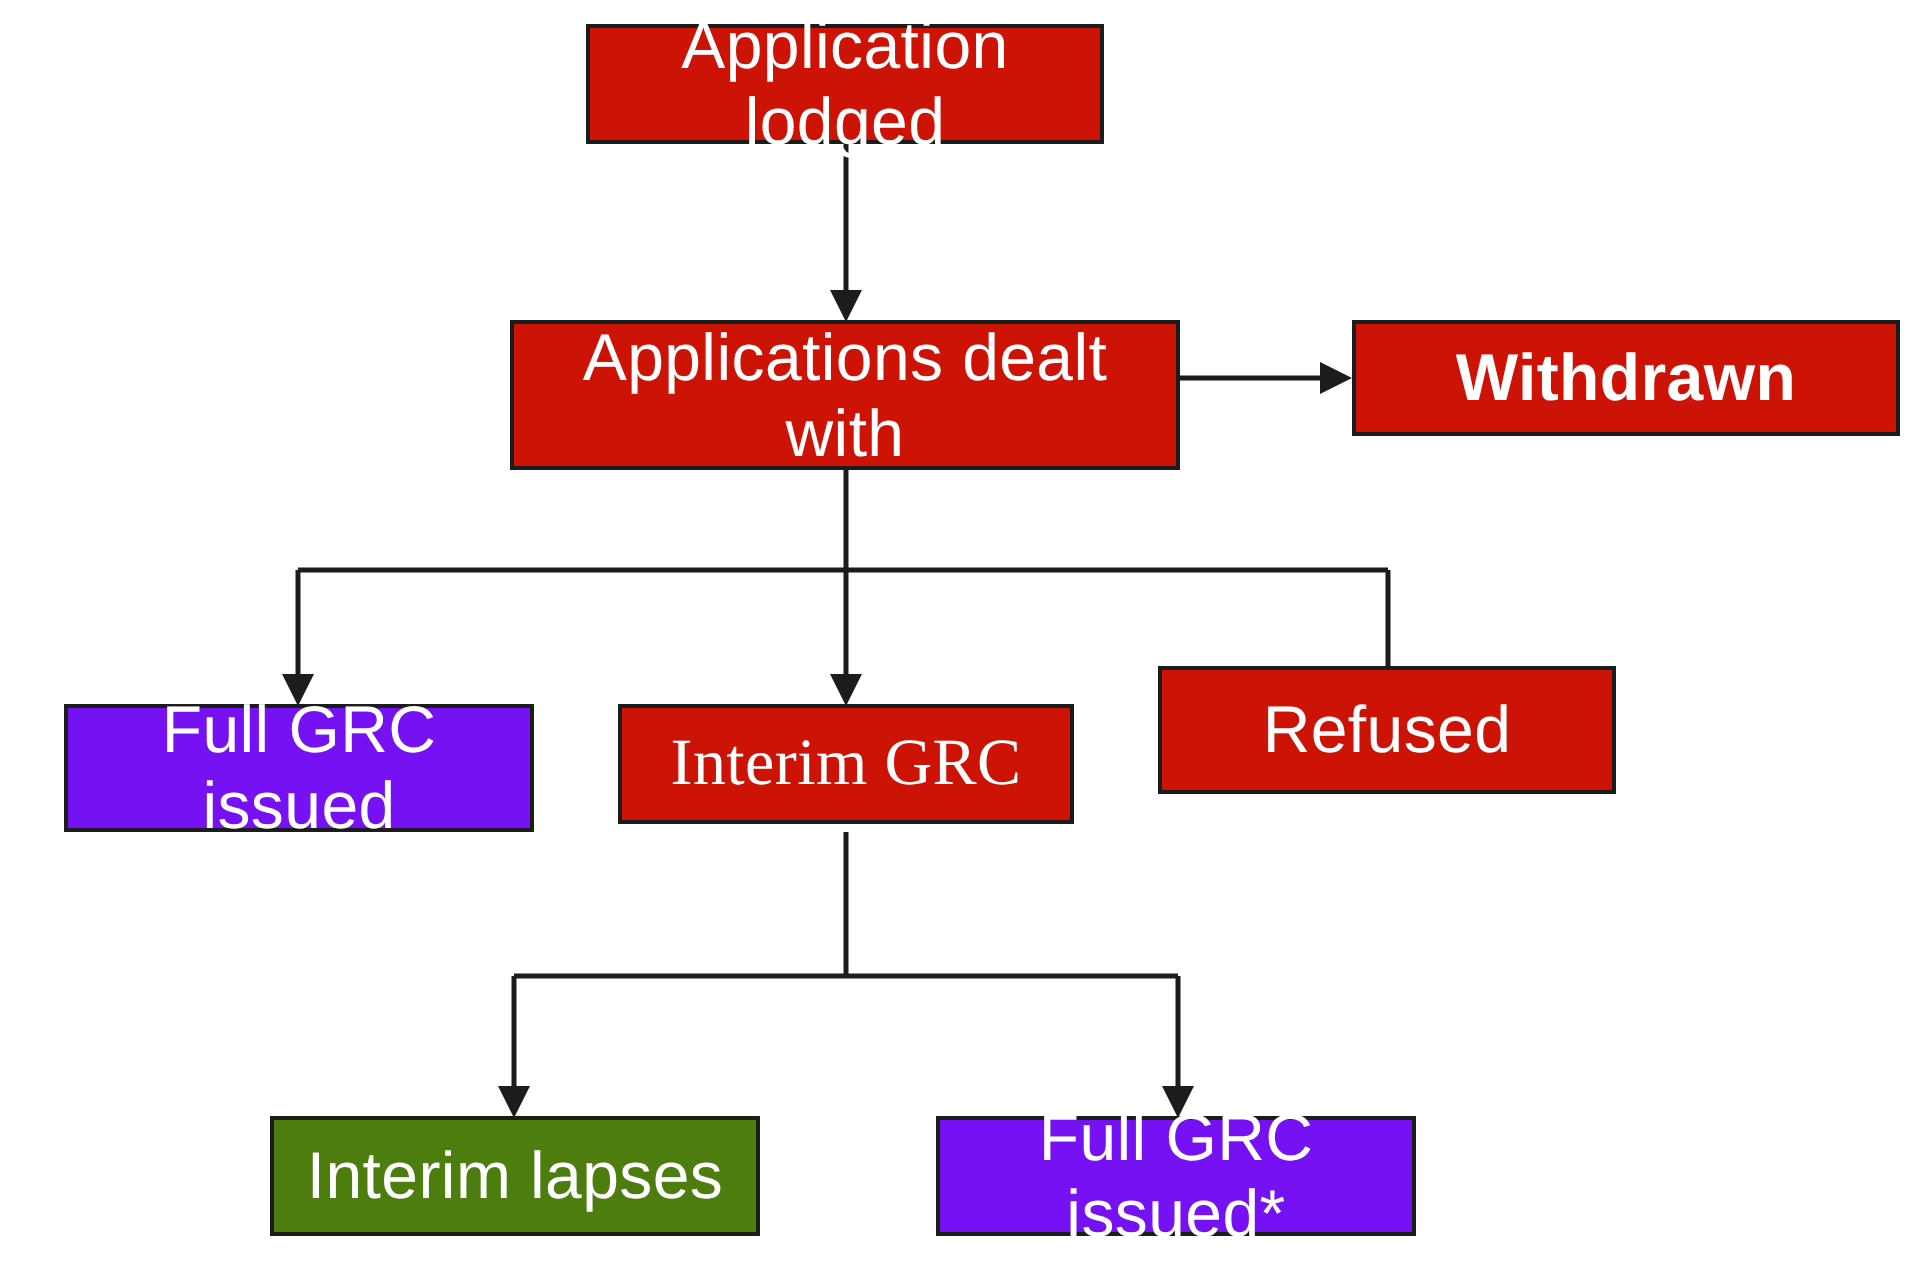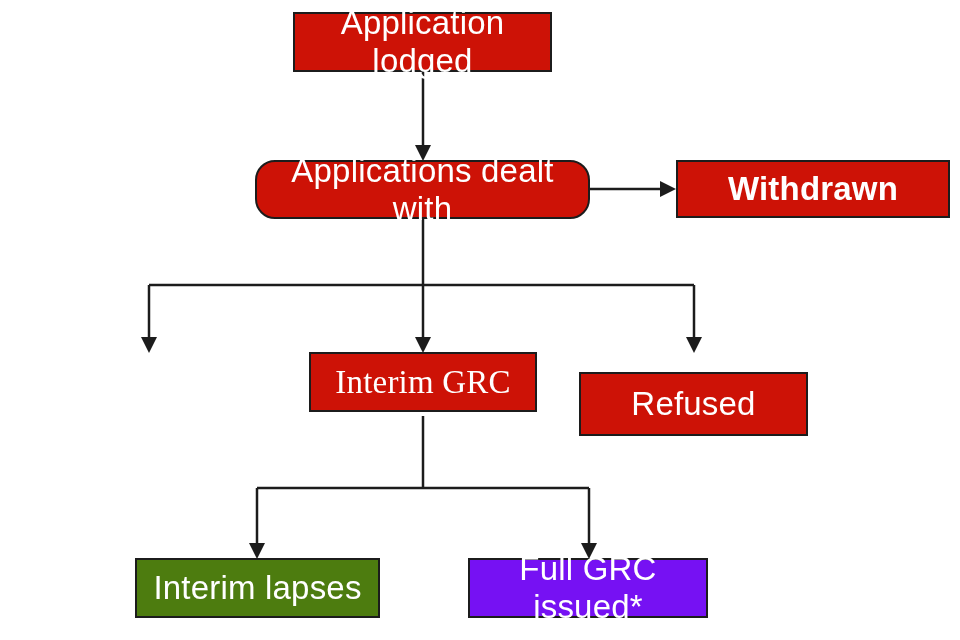--- a/index.html
+++ b/index.html
@@ -29,25 +29,25 @@
     justify-content:center;
     border:2px solid var(--border);
     color:var(--text);
     font-size:33px;
     letter-spacing:0.2px;
     text-align:center;
     z-index:2;
   }
   
   .n-application-lodged   {left:293px; top:12px;  width:259px; height:60px;}
-  .n-applications-dealt   {left:255px; top:160px; width:335px; height:59px;border-radius:20px;}
+  .n-applications-dealt   {left:255px; top:160px; width:335px; height:75px;}
   .n-withdrawn            {left:676px; top:160px; width:274px; height:58px;}
   .n-full-grc-issued      {left:32px;  top:352px; width:235px; height:64px;}
   .n-interim-grc          {left:309px; top:352px; width:228px; height:60px;font-family:Liberation Serif, serif;}
-  .n-refused              {left:579px; top:372px; width:229px; height:64px;}
+  .n-refused              {left:579px; top:333px; width:229px; height:64px;}
   .n-interim-lapses       {left:135px; top:558px; width:245px; height:60px;}
   .n-full-grc-issued-star {left:468px; top:558px; width:240px; height:60px;}
 
   svg.connectors{
     position:absolute;
     left:0;top:0;
     width:960px;height:640px;
     z-index:1;
   }
   svg.connectors path{
@@ -96,20 +96,21 @@
       <polygon points="581,543 597,543 589,559"></polygon>
     </g>
   </svg>
 
   <div class="node n-application-lodged" style="background-color: rgb(205, 18, 6);">Application lodged</div>
 
   <div class="node n-applications-dealt" style="background-color: rgb(205, 18, 6);">Applications dealt with</div>
 
   <div class="node n-withdrawn" style="background-color: rgb(205, 18, 6); font-weight: bold;">Withdrawn</div>
 
+  <div class="node n-full-grc-issued" style="background-color: rgb(118, 17, 243);">Full GRC issued</div>
 
   <div class="node n-interim-grc" style="background-color: rgb(205, 18, 6);">Interim GRC</div>
 
   <div class="node n-refused" style="background-color: rgb(205, 18, 6);">Refused</div>
 
   <div class="node n-interim-lapses" style="background-color: #4d7c0f;">Interim lapses</div>
 
   <div class="node n-full-grc-issued-star" style="background-color: rgb(118, 17, 243);">Full GRC issued*</div>
 
 </div>

